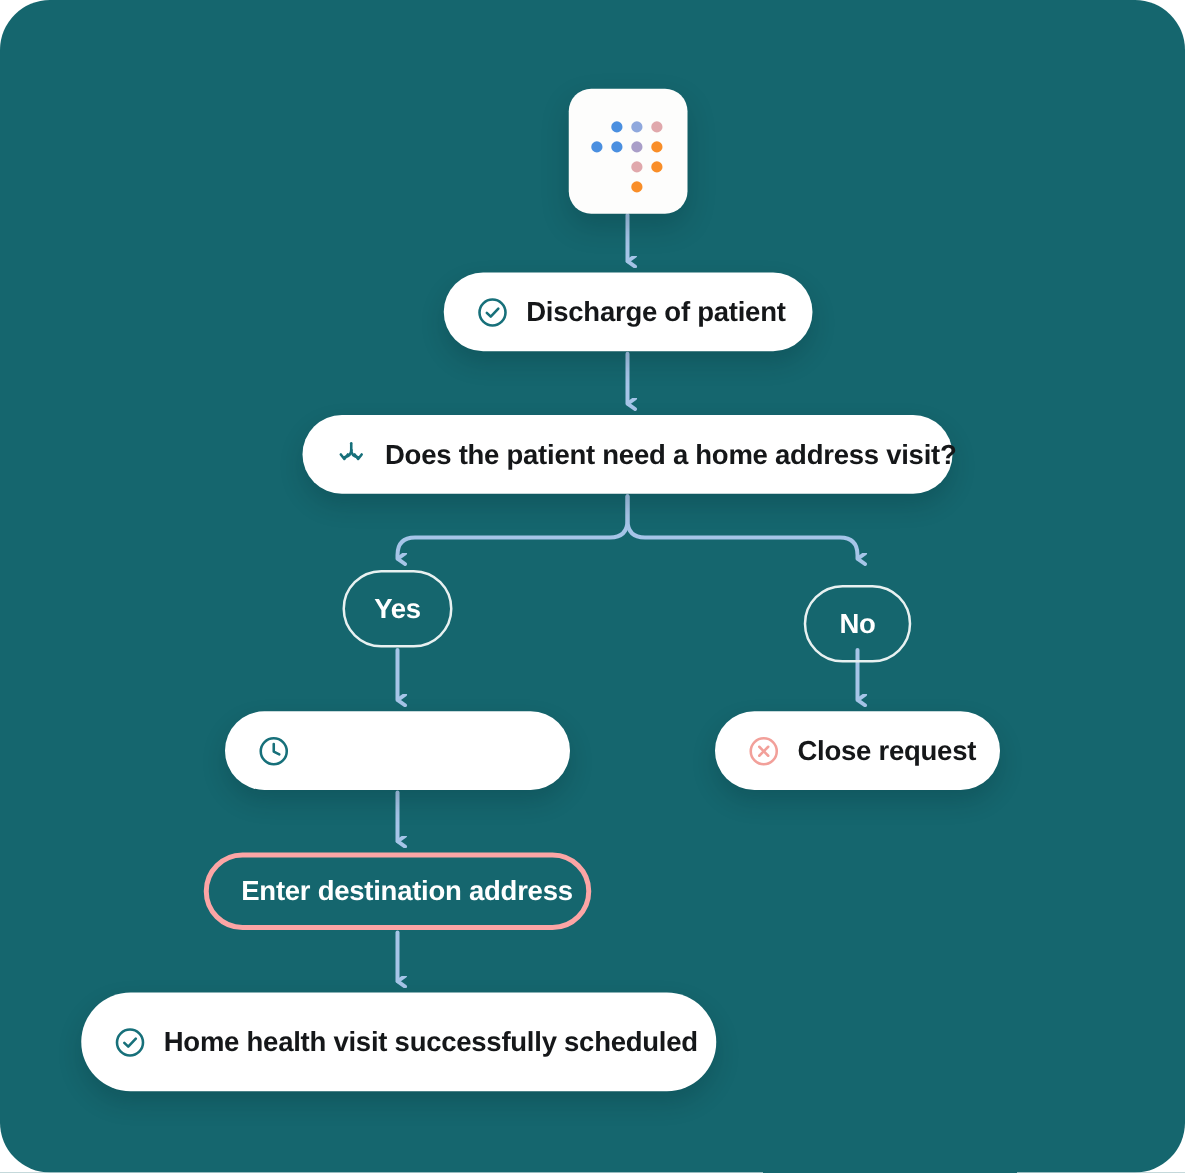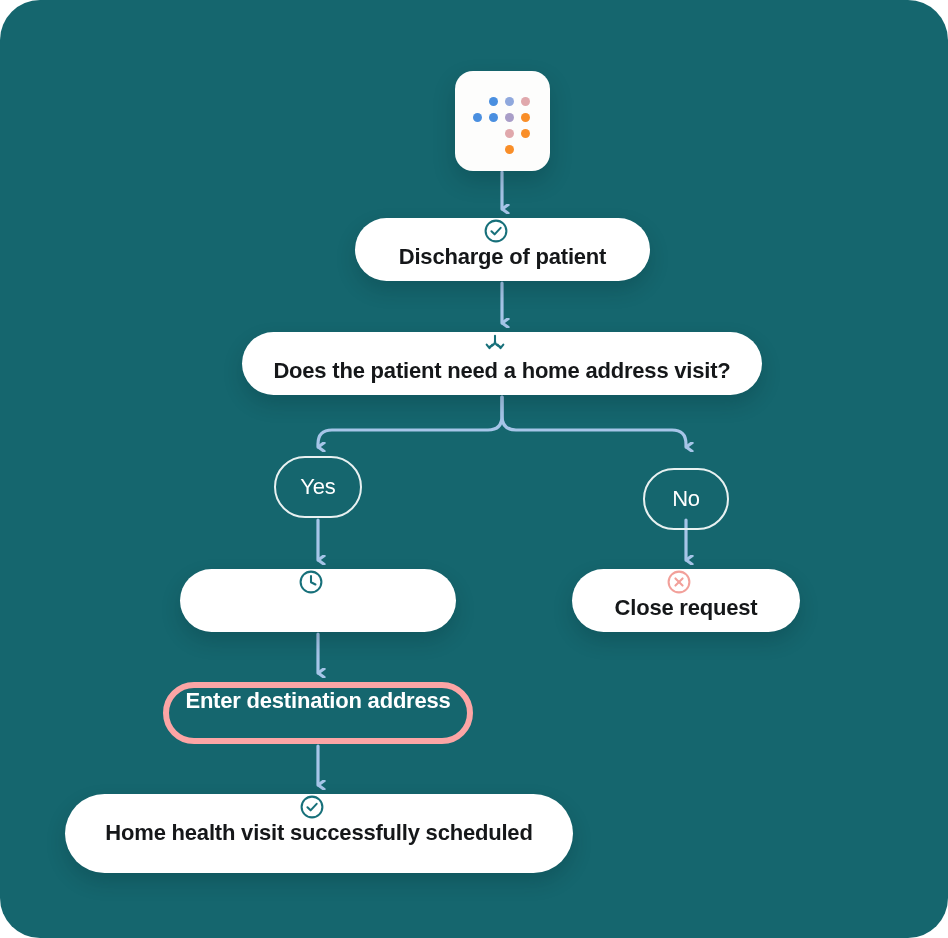--- a/index.html
+++ b/index.html
@@ -60,53 +60,52 @@
   }
 
   
   .node {
     position: absolute;
     display: flex;
     align-items: center;
     box-sizing: border-box;
     border-radius: 999px;
     white-space: nowrap;
-    flex-direction: column;
   }
   .node.filled {
     background: #ffffff;
     box-shadow: 0 9px 20px rgba(0, 28, 33, 0.20);
     padding: 0 26px;
   }
   .node.filled .node-label {
     color: #151719;
     font-size: 22px;
     font-weight: 700;
     letter-spacing: -0.2px;
   }
   .node.outlined {
     background: transparent;
-    border: 6px solid #fca5a5;
+    border: 4px solid #fca5a5;
     padding: 0 26px;
   }
   .node.outlined .node-label {
     color: #ffffff;
     font-size: 22px;
     font-weight: 700;
     letter-spacing: -0.2px;
   }
   .node.branch {
     background: transparent;
     border: 2px solid #e8f1f1;
     justify-content: center;
   }
   .node.branch .node-label {
     color: #ffffff;
     font-size: 22px;
-    font-weight: 400;
+    font-weight: 700;
     letter-spacing: -0.2px;
   }
 
   .node-icon {
     display: inline-flex;
     align-items: center;
     justify-content: center;
     width: 26px;
     height: 26px;
     flex: 0 0 26px;

